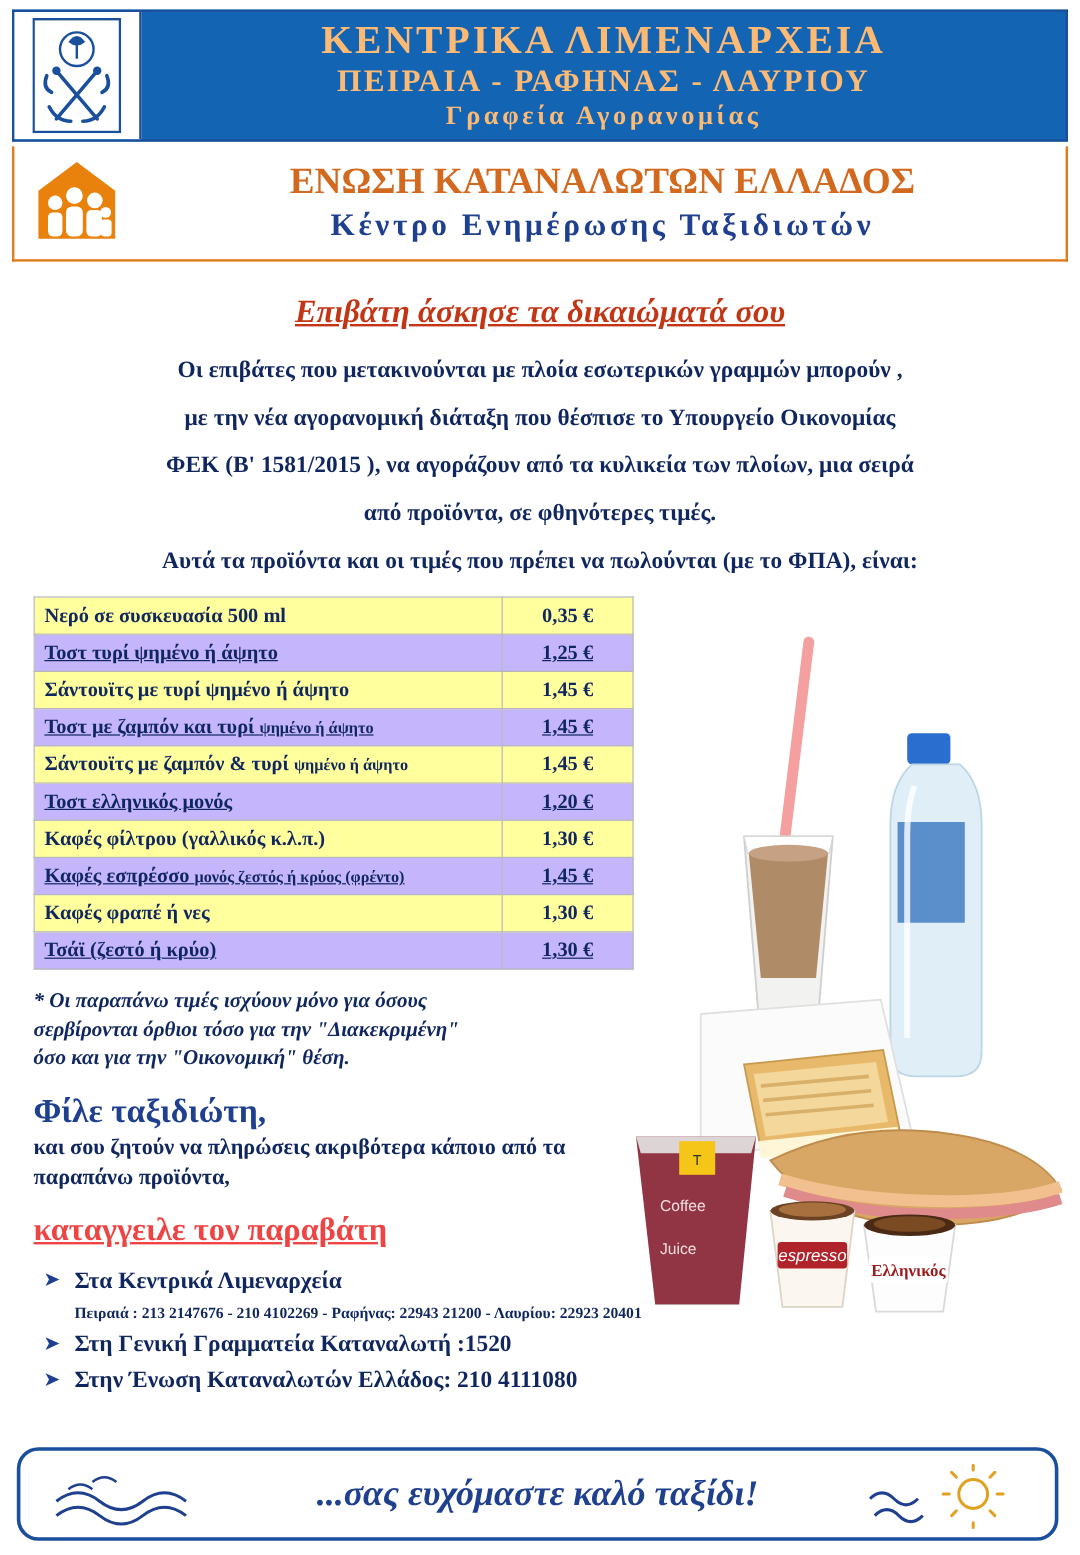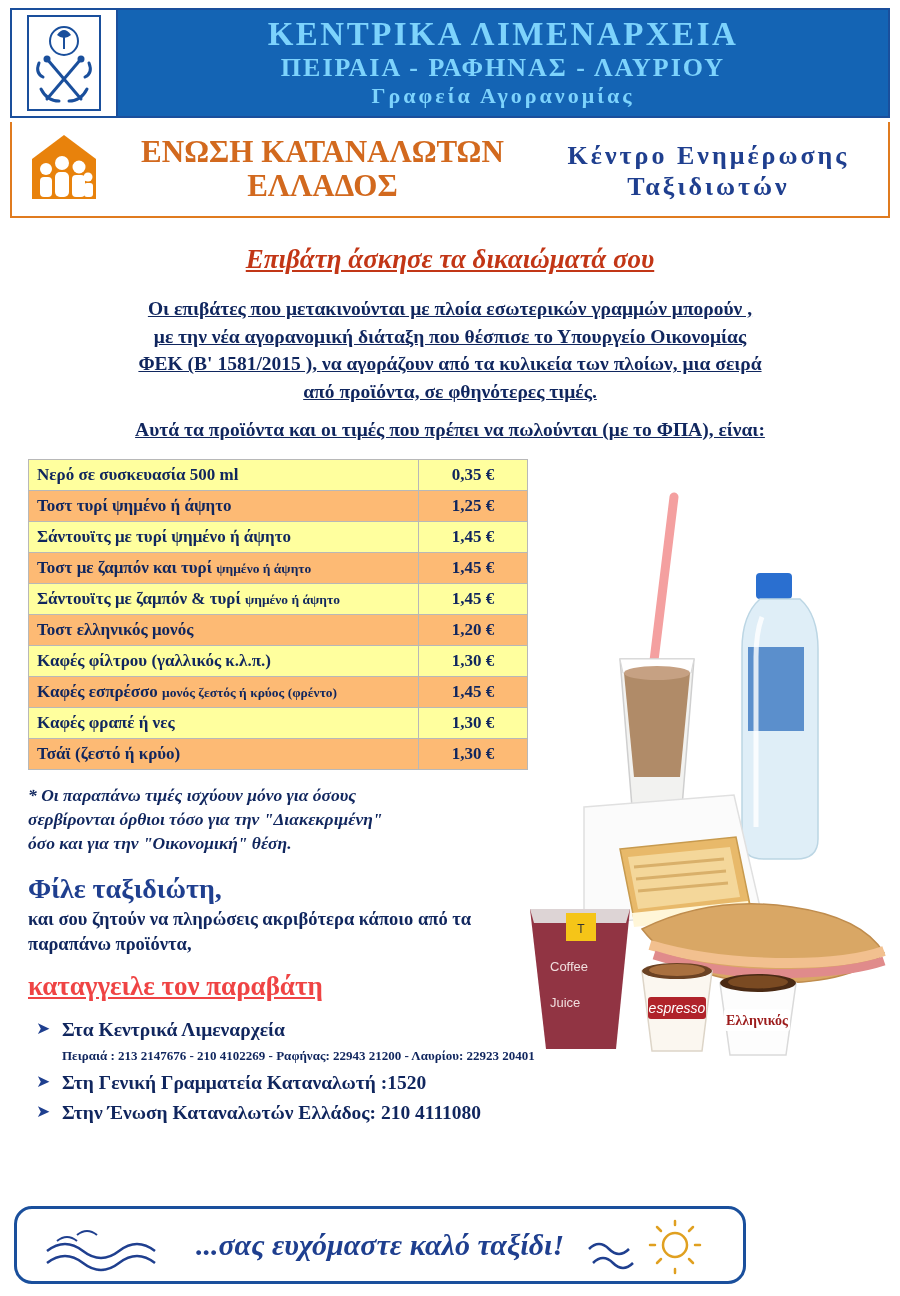--- a/index.html
+++ b/index.html
@@ -40,21 +40,21 @@
     justify-content: center;
     flex: 0 0 104px;
   }
   .header-logo svg { display: block; }
   .header-titles {
     flex: 1 1 auto;
     display: flex;
     flex-direction: column;
     align-items: center;
     justify-content: center;
-    color: #7dd3fc;
+    color: #fdba74;
     text-align: center;
     padding: 2px 4px;
   }
   .hdr-line1 {
     font-size: 33px;
     font-weight: bold;
     letter-spacing: 2.5px;
     line-height: 1.08;
   }
   .hdr-line2 {
@@ -84,21 +84,21 @@
   .sub-logo {
     width: 104px;
     flex: 0 0 104px;
     display: flex;
     align-items: center;
     justify-content: center;
   }
   .sub-titles {
     flex: 1 1 auto;
     display: flex;
-    flex-direction: row;
+    flex-direction: column;
     align-items: center;
     justify-content: center;
     text-align: center;
   }
   .sub-line1 {
     color: #d2691e;
     font-size: 31px;
     font-weight: bold;
     line-height: 1.1;
   }
@@ -124,21 +124,21 @@
 
   
   .intro {
     text-align: center;
     color: #10265e;
     font-size: 19.5px;
     font-weight: bold;
     line-height: 1.42;
     padding: 0 40px;
   }
-  .intro p { margin: 0; text-decoration: underline; }
+  .intro p { margin: 12px; }
   .intro .last { margin-top: 10px; }
 
   
   .content {
     display: flex;
     margin-top: 16px;
   }
   .left-col {
     width: 520px;
     flex: 0 0 520px;
@@ -162,21 +162,21 @@
     font-size: 17px;
     font-weight: bold;
     color: #10265e;
     vertical-align: middle;
   }
   .price-table td.price {
     width: 92px;
     text-align: center;
   }
   .price-table tr.hl td { background: #ffff9e; }
-  .price-table tr.pl td { background: #fdba74; }
+  .price-table tr.pl td { background: #c4b5fd; text-decoration: underline; }
   .small-note {
     font-size: 13.5px;
     font-weight: bold;
   }
 
   
   .footnote {
     margin: 14px 0 0 18px;
     width: 470px;
     font-size: 17.5px;
@@ -246,21 +246,21 @@
     top: 18px;
     width: 372px;
     height: 590px;
   }
 
   
   .footer {
     position: absolute;
     left: 14px;
     bottom: 12px;
-    width: 732px;
+    width: 868px;
     height: 78px;
     border: 3px solid #1a4f9c;
     border-radius: 18px;
     background: #ffffff;
     display: flex;
     align-items: center;
     justify-content: center;
     box-sizing: border-box;
   }
   .footer-text {

